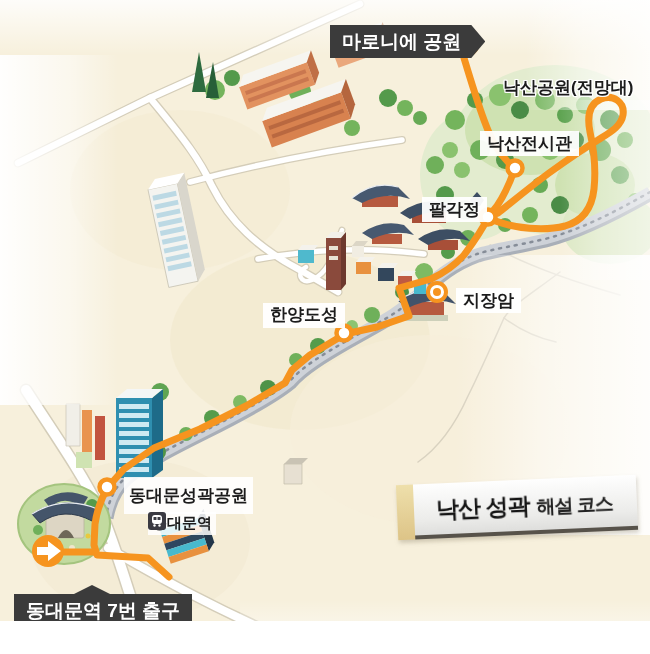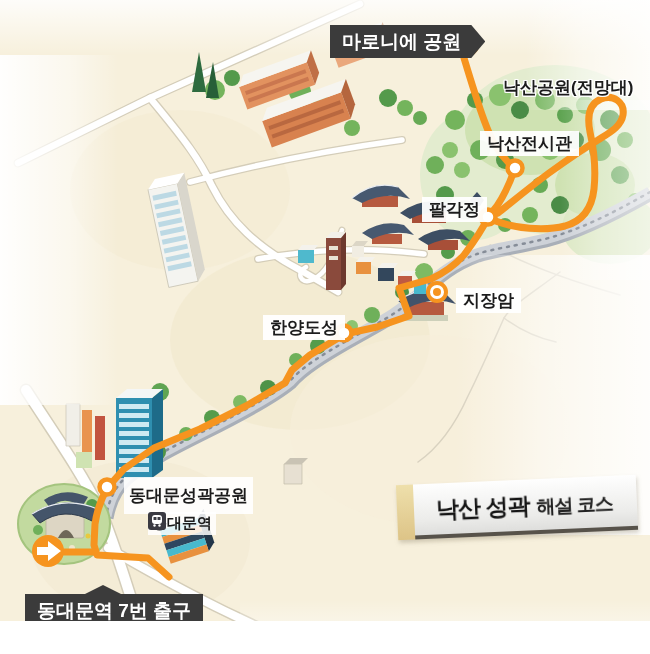--- a/index.html
+++ b/index.html
@@ -5,28 +5,28 @@
   html,body{margin:0;padding:0;background:#fff;}
   #stage{position:relative;width:650px;height:621px;overflow:hidden;background:#fff;
          font-family:"Liberation Sans",sans-serif;}
   #stage svg{position:absolute;left:0;top:0;}
   .lbl{position:absolute;color:#1c1c1c;font-weight:bold;white-space:nowrap;line-height:1;}
   .boxwhite{background:rgba(255,255,255,.95);padding:4px 7px;font-size:17px;}
   .halo{text-shadow:-1px 0 #fff,1px 0 #fff,0 -1px #fff,0 1px #fff,-1px -1px #fff,1px 1px #fff,1px -1px #fff,-1px 1px #fff;}
   .darktag{background:#3b3b3b;color:#fff;font-size:19px;padding:7px 12px;}
   #lbl-maronie{left:330px;top:25px;padding-right:24px;
      clip-path:polygon(0 0,calc(100% - 14px) 0,100% 50%,calc(100% - 14px) 100%,0 100%);}
-  #lbl-exit7{left:25px;top:594px;}
+  #lbl-exit7{left:14px;top:594px;}
   #lbl-exit7 .tab{position:absolute;top:-9px;left:58px;width:0;height:0;
      border-left:20px solid transparent;border-right:20px solid transparent;border-bottom:10px solid #3b3b3b;}
   #lbl-naksanpark{left:503px;top:79px;font-size:17px;}
   #lbl-exhibit{left:480px;top:131px;}
   #lbl-palgak{left:422px;top:197px;text-align:center;}
   #lbl-jijang{left:456px;top:288px;}
-  #lbl-hanyang{left:263px;top:315px;}
+  #lbl-hanyang{left:263px;top:303px;font-family:Liberation Mono, monospace;}
   #lbl-sgpark{left:124px;top:477px;font-size:17px;background:rgba(255,255,255,.9);padding:10px 5px;}
   #station{position:absolute;left:148px;top:512px;display:flex;align-items:center;gap:5px;}
   #station .txt{font-size:15px;font-weight:bold;color:#1c1c1c;background:rgba(255,255,255,.85);padding:2px 4px;}
   #ribbon{position:absolute;left:397px;top:480px;display:flex;transform:rotate(-2.5deg);
      filter:drop-shadow(1px 3px 2px rgba(90,80,50,.25));}
   #ribbon .flap{width:17px;background:linear-gradient(180deg,#eedfab,#ddc487);}
   #ribbon .panel{background:linear-gradient(180deg,#fefefe,#ececea 70%,#dededc);
      border-bottom:4px solid #57524a;padding:11px 24px 9px 22px;display:flex;align-items:baseline;gap:7px;}
   #ribbon .t1{font-size:23px;font-weight:bold;color:#141414;letter-spacing:-1px;}
   #ribbon .t2{font-size:19px;font-weight:bold;color:#222;letter-spacing:-1px;}

